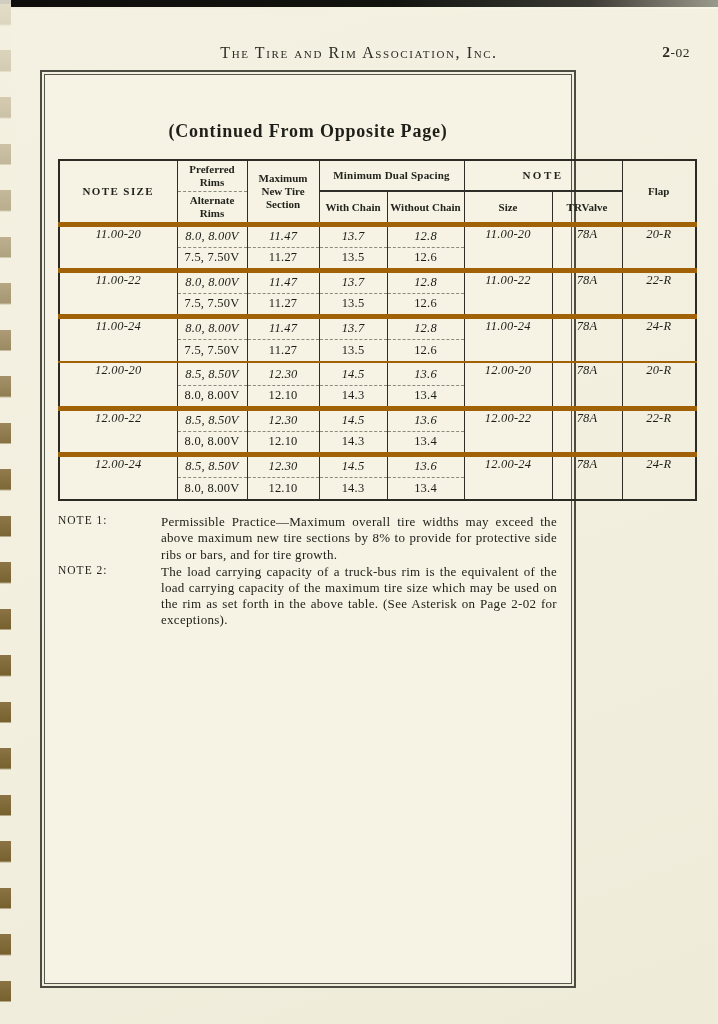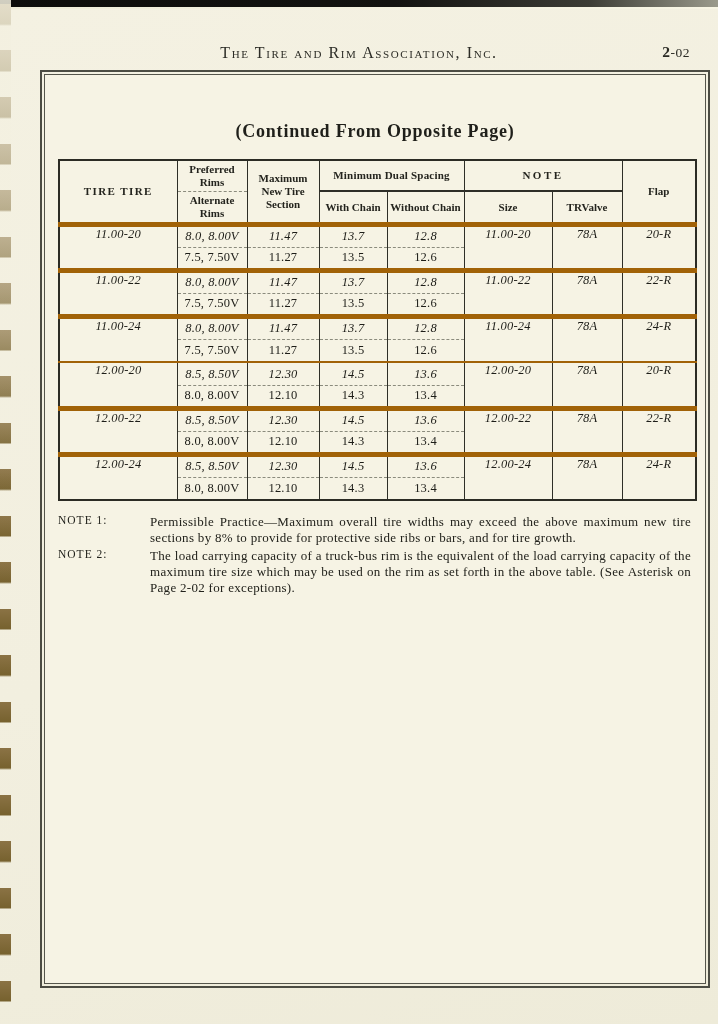--- a/index.html
+++ b/index.html
@@ -49,21 +49,21 @@
     font-variant: small-caps;
     font-size: 16px; letter-spacing: 1.6px; color: #2c2c26;
   }
   .page-num {
     position: absolute; right: 28px; top: -1px;
     font-size: 13.5px; letter-spacing: 0.5px; color: #2a2a24;
   }
   .page-num b { font-size: 15.5px; font-weight: 700; }
   
   .box {
-    position: absolute; left: 40px; top: 70px; width: 670px; height: 918px;
+    position: absolute; left: 40px; top: 70px; width: 536px; height: 918px;
     border: 2px solid #4c4c43;
   }
   .box-inner {
     margin: 2px; height: calc(100% - 4px);
     border: 1px solid #55554b;
     background: #f6f3e4;
   }
   .continued-title {
     margin-top: 46px;
     text-align: center;
@@ -99,21 +99,21 @@
     height: 23px; font-size: 12.5px; color: #1d1d18; padding: 0 2px;
     letter-spacing: 0.2px;
   }
   tr.g2 td { border-top: 1px dashed #8b8b7d; }
   td.dash  { border-bottom: 1px dashed #8b8b7d; }
   tr.g1 td { border-top: 5px solid #a16207; font-style: italic; }
   tr.g1.heavy td { border-top-width: 2px; }
   td.span-top { vertical-align: top; padding-top: 4px; }
   
   .notes { margin: 13px 14px 0 13px; }
-  .note { display: flex; gap: 5px; margin-bottom: 1px; }
+  .note { display: flex; gap: 16px; margin-bottom: 1px; }
   .note-label {
     flex: 0 0 63px; white-space: nowrap;
     font-size: 11.5px; letter-spacing: 1px; color: #22221c;
   }
   .note-text {
     flex: 1; text-align: justify;
     font-size: 13px; line-height: 1.24; letter-spacing: 0.3px; color: #22221c; margin-left: 24px;
   }
 </style>
 </head>
@@ -140,21 +140,21 @@
           <col style="width:70px">
           <col style="width:72px">
           <col style="width:68px">
           <col style="width:77px">
           <col style="width:88px">
           <col style="width:70px">
           <col style="width:74px">
         </colgroup>
         <thead>
           <tr class="h1">
-            <th rowspan="2" class="th-tire">TIRE TIRE</th>
+            <th rowspan="2" class="th-tire">NOTE SIZE</th>
             <th class="dashed-b">Preferred Rims</th>
             <th rowspan="2">Maximum New Tire Section</th>
             <th colspan="2" class="th-mds">Minimum Dual Spacing</th>
             <th colspan="2" class="th-tube">NOTE</th>
             <th rowspan="2">Flap</th>
           </tr>
           <tr class="h2">
             <th class="alt">Alternate Rims</th>
             <th>With Chain</th>
             <th>Without Chain</th>

